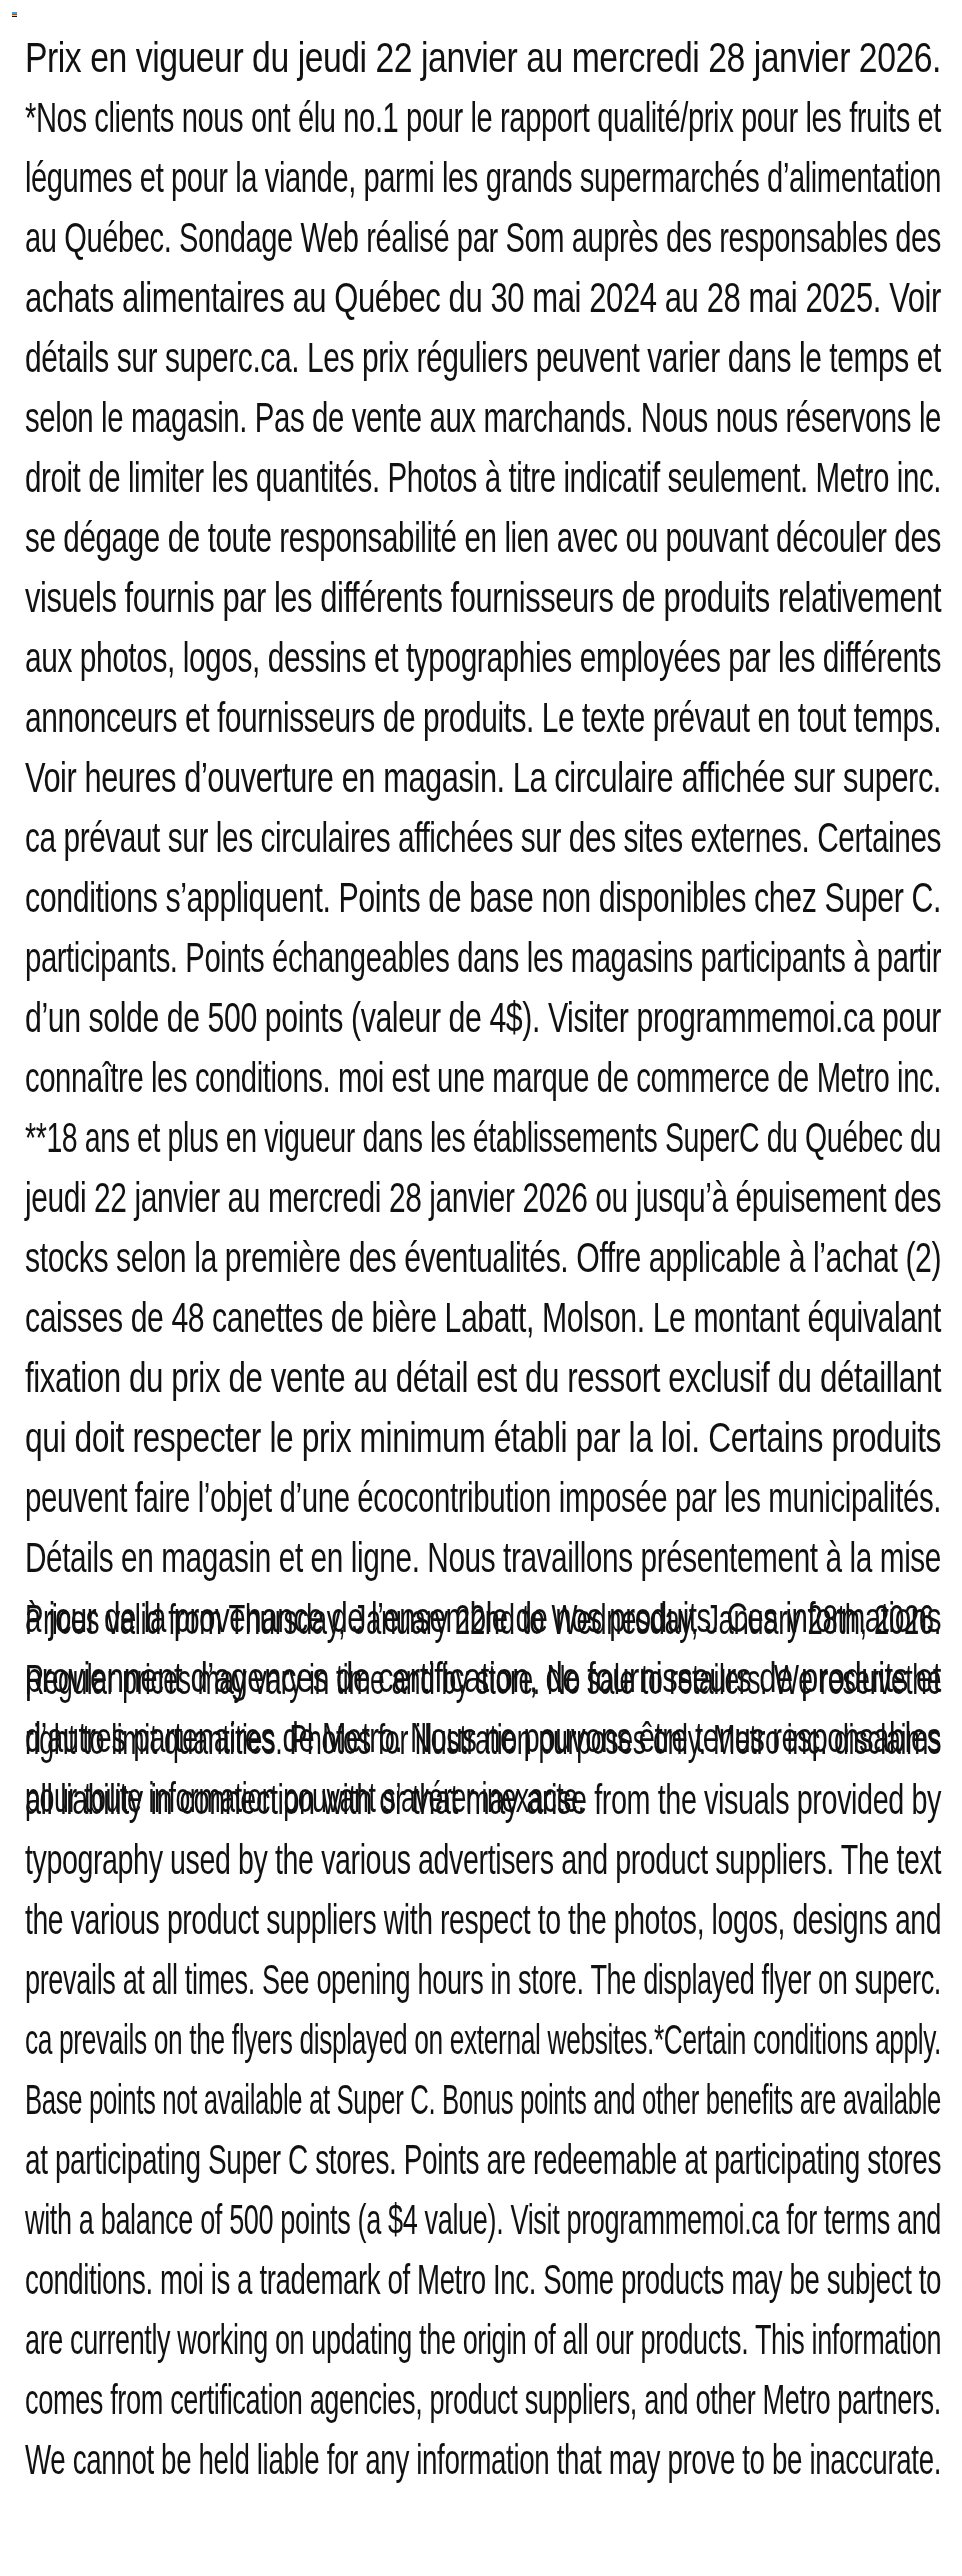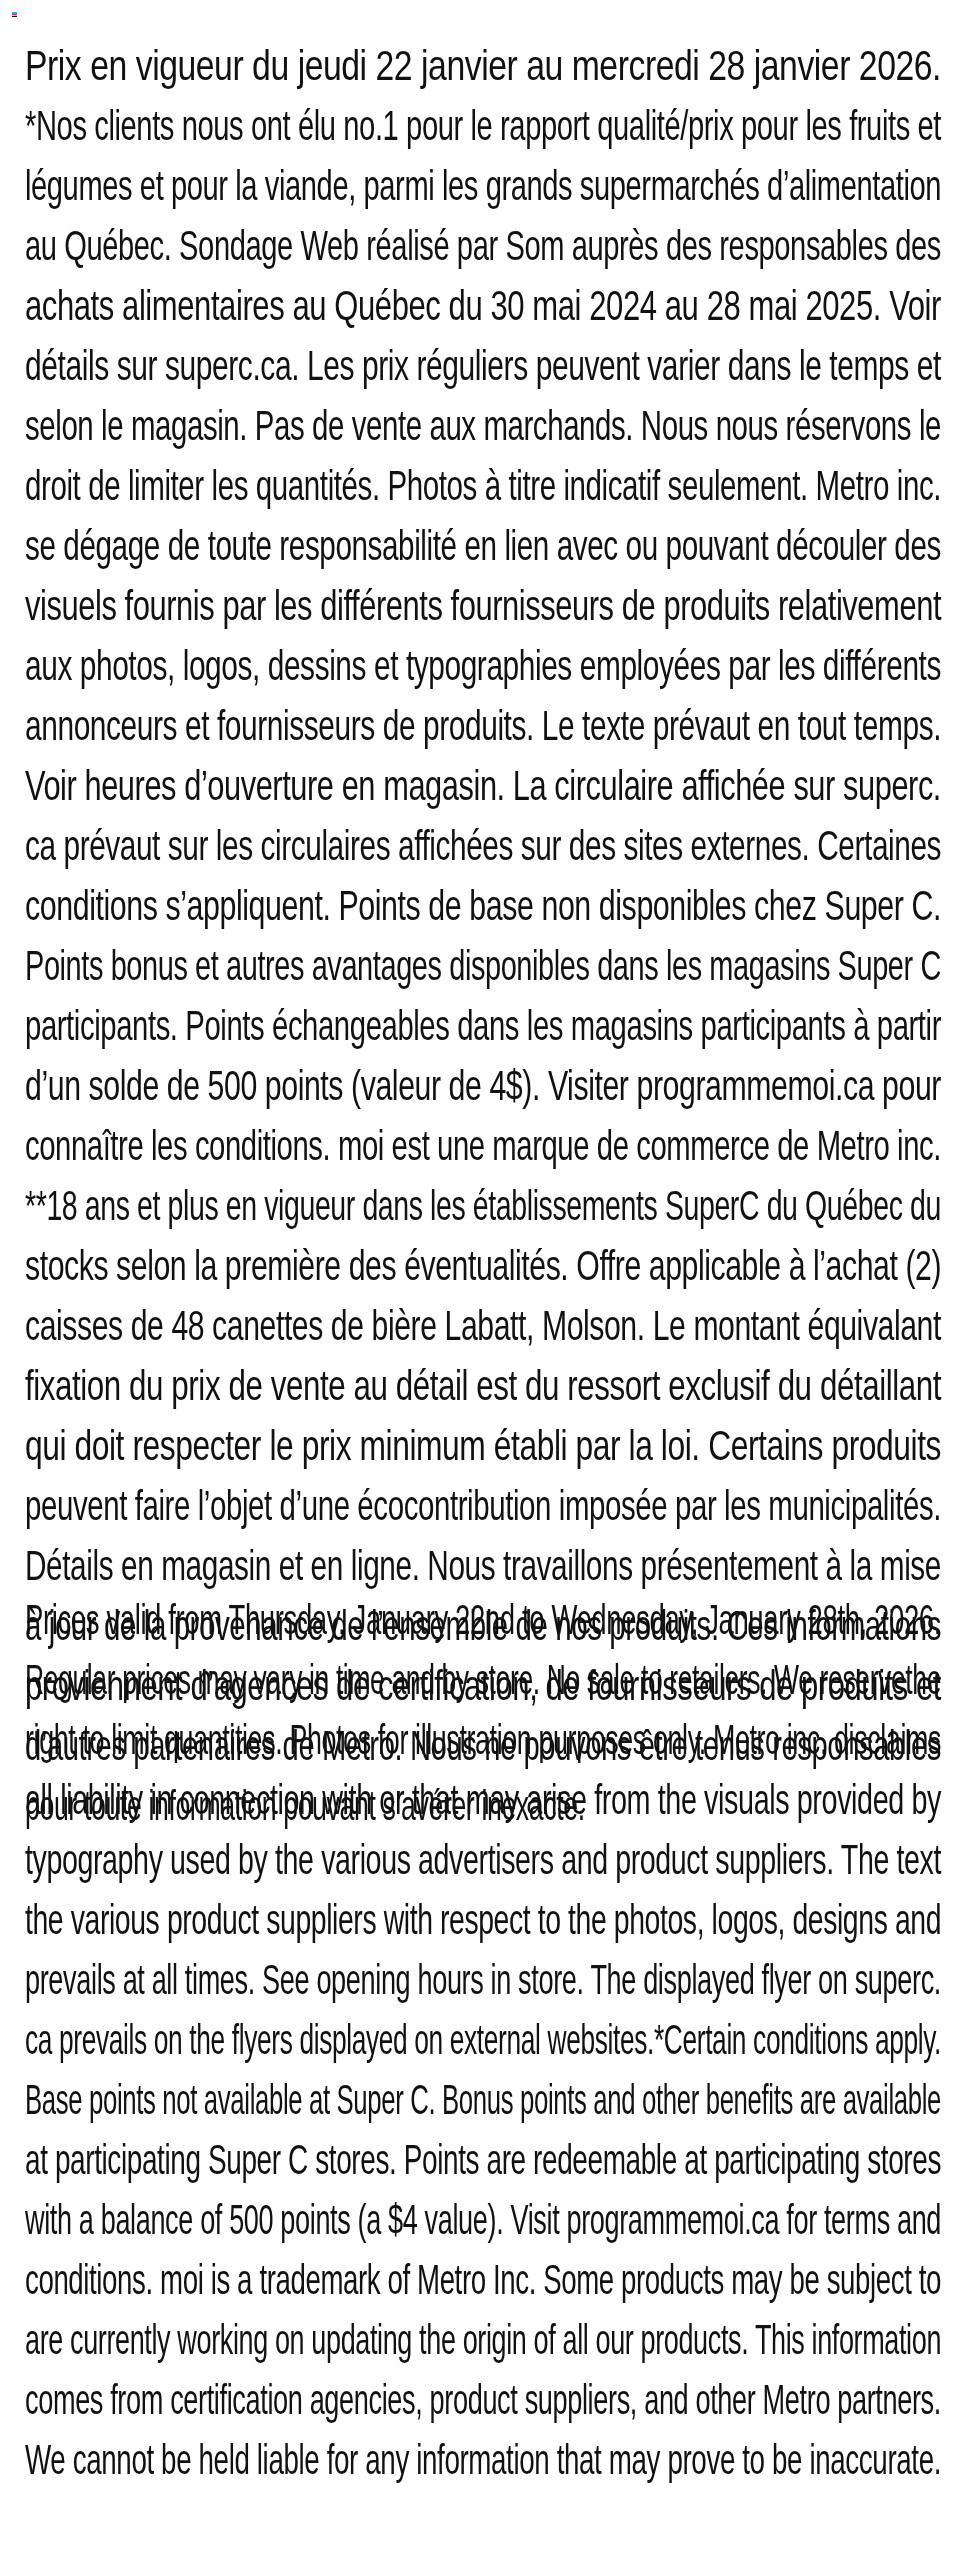--- a/index.html
+++ b/index.html
@@ -27,41 +27,41 @@
 </head>
 <body>
 
 <div class="reg-mark">
   <span style="background:#2aa8e0"></span>
   <span style="background:#e0208c"></span>
   <span style="background:#f5e600"></span>
   <span style="background:#111111"></span>
 </div>
 
-<div class="block" id="fr-block" style="top:35px;">
+<div class="block" id="fr-block" style="top:27px;">
     <div class="line"><span class="inner" style="transform: scaleX(0.7854);">Prix en vigueur du jeudi 22 janvier au mercredi 28 janvier 2026.</span></div>
     <div class="line"><span class="inner" style="transform: scaleX(0.6778);">*Nos clients nous ont élu no.1 pour le rapport qualité/prix pour les fruits et</span></div>
     <div class="line"><span class="inner" style="transform: scaleX(0.6769);">légumes et pour la viande, parmi les grands supermarchés d’alimentation</span></div>
     <div class="line"><span class="inner" style="transform: scaleX(0.6769);">au Québec. Sondage Web réalisé par Som auprès des responsables des</span></div>
     <div class="line"><span class="inner" style="transform: scaleX(0.722);">achats alimentaires au Québec du 30 mai 2024 au 28 mai 2025. Voir</span></div>
     <div class="line"><span class="inner" style="transform: scaleX(0.6972);">détails sur superc.ca. Les prix réguliers peuvent varier dans le temps et</span></div>
     <div class="line"><span class="inner" style="transform: scaleX(0.6844);">selon le magasin. Pas de vente aux marchands. Nous nous réservons le</span></div>
     <div class="line"><span class="inner" style="transform: scaleX(0.6864);">droit de limiter les quantités. Photos à titre indicatif seulement. Metro inc.</span></div>
     <div class="line"><span class="inner" style="transform: scaleX(0.6898);">se dégage de toute responsabilité en lien avec ou pouvant découler des</span></div>
     <div class="line"><span class="inner" style="transform: scaleX(0.7183);">visuels fournis par les différents fournisseurs de produits relativement</span></div>
     <div class="line"><span class="inner" style="transform: scaleX(0.6944);">aux photos, logos, dessins et typographies employées par les différents</span></div>
     <div class="line"><span class="inner" style="transform: scaleX(0.6953);">annonceurs et fournisseurs de produits. Le texte prévaut en tout temps.</span></div>
     <div class="line"><span class="inner" style="transform: scaleX(0.7162);">Voir heures d’ouverture en magasin. La circulaire affichée sur superc.</span></div>
     <div class="line"><span class="inner" style="transform: scaleX(0.693);">ca prévaut sur les circulaires affichées sur des sites externes. Certaines</span></div>
     <div class="line"><span class="inner" style="transform: scaleX(0.7061);">conditions s’appliquent. Points de base non disponibles chez Super C.</span></div>
-    <div class="line"><span class="inner" style="transform: scaleX(0.6729);">Points bonus et autres avantages disponibles dans les magasins Super C</span></div>
     <div class="line"><span class="inner" style="transform: scaleX(0.6811);">participants. Points échangeables dans les magasins participants à partir</span></div>
     <div class="line"><span class="inner" style="transform: scaleX(0.704);">d’un solde de 500 points (valeur de 4$). Visiter programmemoi.ca pour</span></div>
     <div class="line"><span class="inner" style="transform: scaleX(0.6802);">connaître les conditions. moi est une marque de commerce de Metro inc.</span></div>
     <div class="line"><span class="inner" style="transform: scaleX(0.6627);">**18 ans et plus en vigueur dans les établissements SuperC du Québec du</span></div>
+    <div class="line"><span class="inner" style="transform: scaleX(0.6962);">jeudi 22 janvier au mercredi 28 janvier 2026 ou jusqu’à épuisement des</span></div>
     <div class="line"><span class="inner" style="transform: scaleX(0.7028);">stocks selon la première des éventualités. Offre applicable à l’achat (2)</span></div>
     <div class="line"><span class="inner" style="transform: scaleX(0.7022);">caisses de 48 canettes de bière Labatt, Molson. Le montant équivalant</span></div>
     <div class="line"><span class="inner" style="transform: scaleX(0.729);">fixation du prix de vente au détail est du ressort exclusif du détaillant</span></div>
     <div class="line"><span class="inner" style="transform: scaleX(0.7397);">qui doit respecter le prix minimum établi par la loi. Certains produits</span></div>
     <div class="line"><span class="inner" style="transform: scaleX(0.685);">peuvent faire l’objet d’une écocontribution imposée par les municipalités.</span></div>
     <div class="line"><span class="inner" style="transform: scaleX(0.6928);">Détails en magasin et en ligne. Nous travaillons présentement à la mise</span></div>
     <div class="line"><span class="inner" style="transform: scaleX(0.6853);">à jour de la provenance de l’ensemble de nos produits. Ces informations</span></div>
     <div class="line"><span class="inner" style="transform: scaleX(0.7211);">proviennent d’agences de certification, de fournisseurs de produits et</span></div>
     <div class="line"><span class="inner" style="transform: scaleX(0.6789);">d’autres partenaires de Metro. Nous ne pouvons être tenus responsables</span></div>
     <div class="line"><span class="inner" style="transform: scaleX(0.62);">pour toute information pouvant s’avérer inexacte.</span></div>

